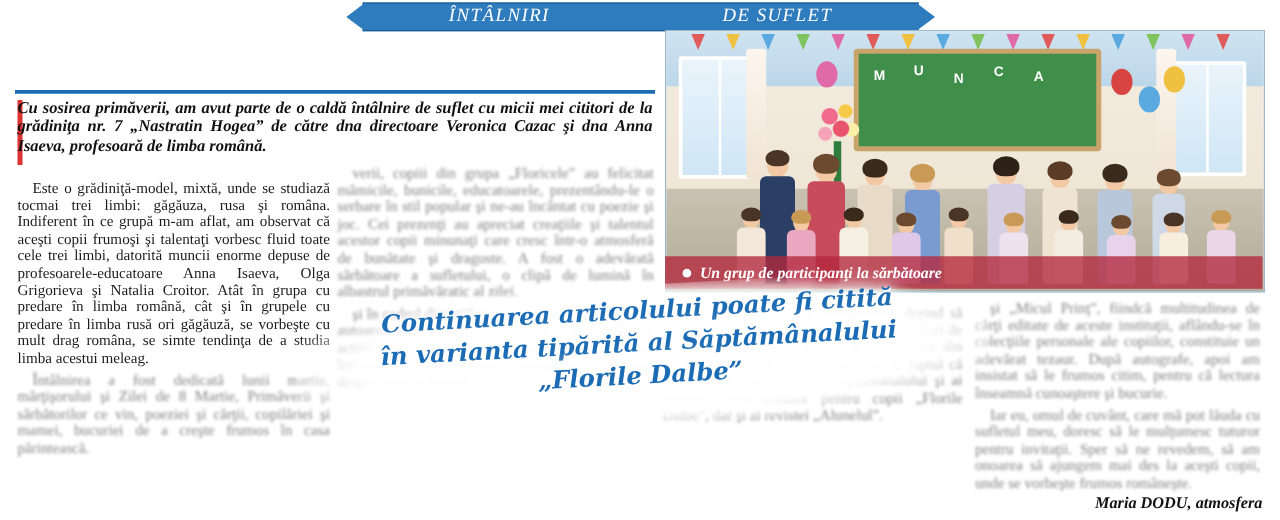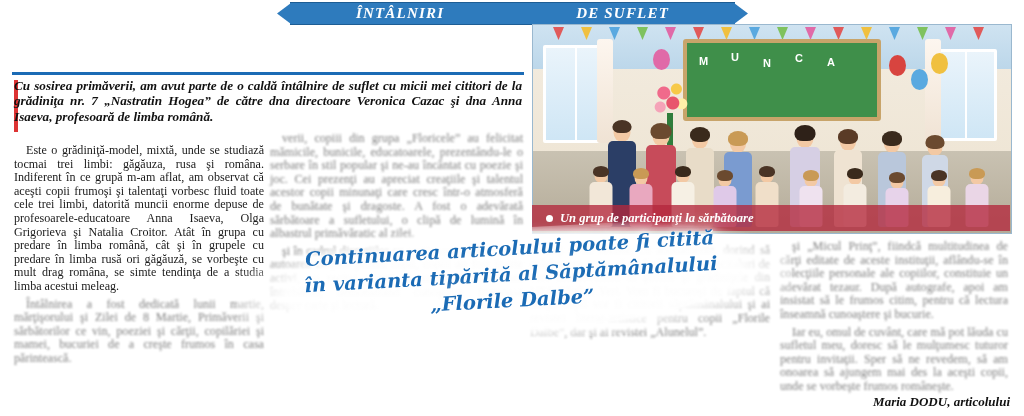--- a/index.html
+++ b/index.html
@@ -18,21 +18,21 @@
     display:flex; align-items:center; justify-content:space-around;
     border-top:1px solid #1d5d94; border-bottom:1px solid #1d5d94;
   }
   .banner::before, .banner::after{
     content:""; position:absolute; top:0; height:21px; width:14px;
     background:#2e7bbd;
   }
   .banner::before{ left:-13px; clip-path:polygon(100% 0,100% 100%,0 50%); }
   .banner::after{ right:-13px; clip-path:polygon(0 0,0 100%,100% 50%); }
   .banner span {
-    color:#ffffff; font-style:italic; font-weight:bold;
+    color:#ffffff; font-style:italic; font-weight:normal;
     font-size:15px; letter-spacing:1.2px;
     font-family:"Liberation Serif", serif;
     position:relative; z-index:2;text-align:center;
   }
 
   
   .headline {
     position:absolute; left:12px; top:30px; width:512px;
     font-family:"DejaVu Serif", serif;
     font-weight:bold; font-style:italic;
@@ -361,15 +361,15 @@
 
   <div class="overlay-bg"></div>
   <div class="overlay">
     <div>Continuarea articolului poate fi citită</div>
     <div>în varianta tipărită al Săptămânalului</div>
     <div>„Florile Dalbe”</div>
   </div>
 
   <div class="fade-bottom"></div>
 
-  <div class="signature">Maria DODU, articolului</div>
+  <div class="signature">Maria DODU, atmosfera</div>
 
 </div>
 
 </body></html>

